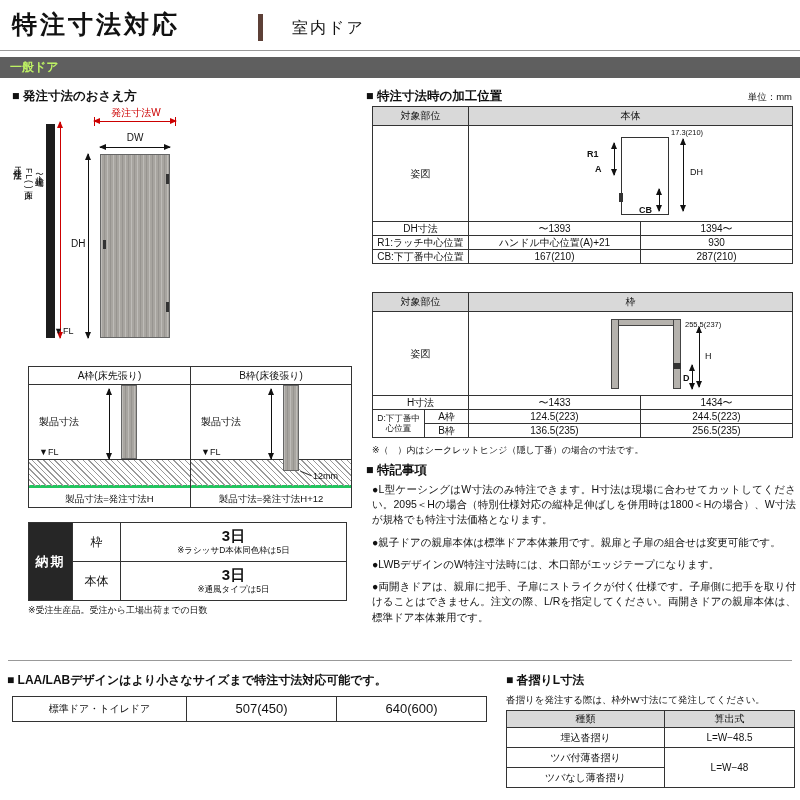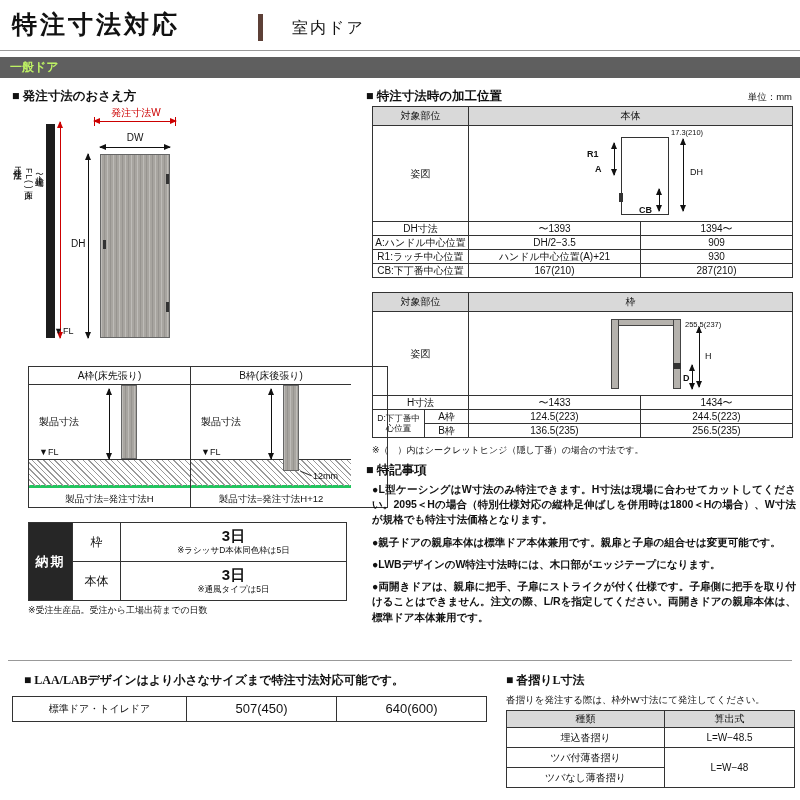--- a/index.html
+++ b/index.html
@@ -7,21 +7,21 @@
           font-family:"Liberation Sans","DejaVu Sans",sans-serif; color:#111; }
   .abs { position:absolute; }
 
   .page-title { font-size:25px; font-weight:bold; letter-spacing:3px; }
   .title-bar  { width:5px; height:27px; background:var(--accent-bar,#5d4037); }
   .page-subtitle { font-size:16px; letter-spacing:2px; }
   .header-rule { height:1px; background:#9a9a9a; }
   .section-band { height:21px; background:var(--section-band,#5f5f5f); color:#bef264;
                   font-size:12px; font-weight:bold; line-height:21px; padding-left:10px; box-sizing:border-box; }
 
-  .h2 { font-size:12.5px; font-weight:bold;font-family:Liberation Serif, serif; }
+  .h2 { font-size:12.5px; font-weight:bold; }
   .small { font-size:9px; }
   .note-sm { font-size:9.5px; }
 
   
   .dimh { position:absolute; border-top:1px solid #111; height:0; }
   .dimh:before,.dimh:after { content:""; position:absolute; top:-4px; width:0; height:0; border-style:solid; }
   .dimh:before { left:-1px; border-width:3.5px 7px 3.5px 0; border-color:transparent #111 transparent transparent; }
   .dimh:after  { right:-1px; border-width:3.5px 0 3.5px 7px; border-color:transparent transparent transparent #111; }
   .dimv { position:absolute; border-left:1px solid #111; width:0; }
   .dimv:before,.dimv:after { content:""; position:absolute; left:-4px; width:0; height:0; border-style:solid; }
@@ -57,21 +57,21 @@
   .flhatch { position:absolute; left:0; right:0; top:74px; height:26px; border-top:1px solid #333; }
 
   
   table.deliv { border-collapse:collapse; table-layout:fixed; }
   table.deliv td { border:1px solid #333; text-align:center; vertical-align:middle; padding:0; }
   .nouki { background:var(--delivery-label-bg,#262626); color:#fff; font-size:13px; font-weight:bold; letter-spacing:2px; }
   .dpart { font-size:12px; }
   .days  { font-size:15px; font-weight:bold; line-height:1.15; }
   .daynote { font-size:8.5px; }
 
-  .notes p { margin:0 0 7px 0; font-size:10.5px; line-height:1.45; text-align:justify;font-weight:bold; }
+  .notes p { margin:0 0 7px 0; font-size:10.5px; line-height:1.45; text-align:justify; }
 
   .diag { position:relative; }
   .dlabel { position:absolute; font-size:9px; font-weight:bold; }
   .dsmall { position:absolute; font-size:7.5px; }
   .mark { position:absolute; background:#333; }
   .frameJamb { position:absolute; background:#b5b2ad; border:1px solid #444; box-sizing:border-box; }
 </style>
 </head>
 <body>
 
@@ -106,21 +106,21 @@
     <div class="abs wood" style="left:90px;top:50px;width:70px;height:184px;"></div>
     <div class="mark" style="left:93px;top:136px;width:3px;height:9px;"></div>
     <div class="mark" style="left:156px;top:70px;width:3px;height:10px;"></div>
     <div class="mark" style="left:156px;top:198px;width:3px;height:10px;"></div>
 
     <div class="dimv" style="left:78px;top:50px;height:184px;"></div>
     <div class="abs" style="left:61px;top:134px;font-size:10px;">DH</div>
     <div class="abs small" style="left:44px;top:222px;">▼FL</div>
   </div>
 
-  <div class="abs frames" style="left:28px;top:366px;width:360px;height:142px;">
+  <div class="abs frames" style="left:28px;top:366px;width:324px;height:142px;">
     <div class="fpanel">
       <div class="fhead">A枠(床先張り)</div>
       <div class="fbody">
         <div class="flhatch hatch"></div>
         <div class="abs" style="left:10px;top:30px;font-size:10px;">製品寸法</div>
         <div class="dimv" style="left:80px;top:4px;height:70px;"></div>
         <div class="abs wood" style="left:92px;top:0;width:16px;height:74px;"></div>
         <div class="abs small" style="left:10px;top:62px;">▼FL</div>
       </div>
       <div class="ffoot">製品寸法=発注寸法H</div>
@@ -196,25 +196,20 @@
           <div class="mark" style="left:148px;top:66px;width:4px;height:9px;"></div>
         </div>
       </td>
     </tr>
     <tr style="height:14px;">
       <td class="lbl">DH寸法</td>
       <td>〜1393</td>
       <td>1394〜</td>
     </tr>
     <tr style="height:14px;">
-      <td class="lbl">A:ハンドル中心位置</td>
-      <td>DH/2−3.5</td>
-      <td>909</td>
-    </tr>
-    <tr style="height:14px;">
       <td class="lbl">R1:ラッチ中心位置</td>
       <td>ハンドル中心位置(A)+21</td>
       <td>930</td>
     </tr>
     <tr style="height:14px;">
       <td class="lbl">CB:下丁番中心位置</td>
       <td>167(210)</td>
       <td>287(210)</td>
     </tr>
   </tbody>
@@ -272,21 +267,21 @@
   <div class="abs h2" style="left:366px;top:462px;">■ 特記事項</div>
   <div class="abs notes" style="left:372px;top:482px;width:424px;">
     <p>●L型ケーシングはW寸法のみ特注できます。H寸法は現場に合わせてカットしてください。2095＜Hの場合（特別仕様対応の縦枠足伸ばしを併用時は1800＜Hの場合）、W寸法が規格でも特注寸法価格となります。</p>
     <p>●親子ドアの親扉本体は標準ドア本体兼用です。親扉と子扉の組合せは変更可能です。</p>
     <p>●LWBデザインのW特注寸法時には、木口部がエッジテープになります。</p>
     <p>●両開きドアは、親扉に把手、子扉にストライクが付く仕様です。子扉側に把手を取り付けることはできません。注文の際、L/Rを指定してください。両開きドアの親扉本体は、標準ドア本体兼用です。</p>
   </div>
 
   <div class="abs" style="left:8px;top:660px;width:784px;height:1px;background:#999;"></div>
 
-  <div class="abs h2" style="left:24px;top:672px;font-size:12px;">■ LAA/LABデザインはより小さなサイズまで特注寸法対応可能です。</div>
+  <div class="abs h2" style="left:7px;top:672px;font-size:12px;">■ LAA/LABデザインはより小さなサイズまで特注寸法対応可能です。</div>
   <table class="abs spec" style="left:12px;top:696px;width:474px;">
     <colgroup>
         <col style="width:174px">
         <col style="width:150px">
         <col style="width:150px">
       </colgroup>
     <tbody>
     <tr style="height:25px;">
       <td>標準ドア・トイレドア</td>
       <td style="font-size:13px;">507(450)</td>

